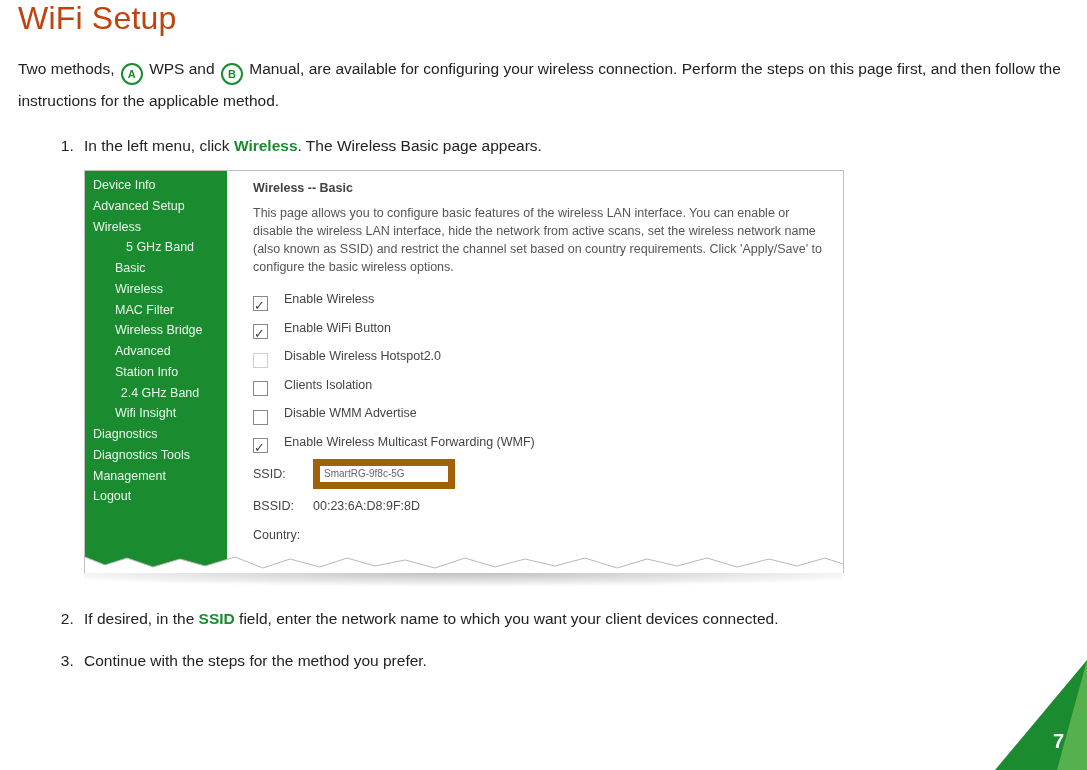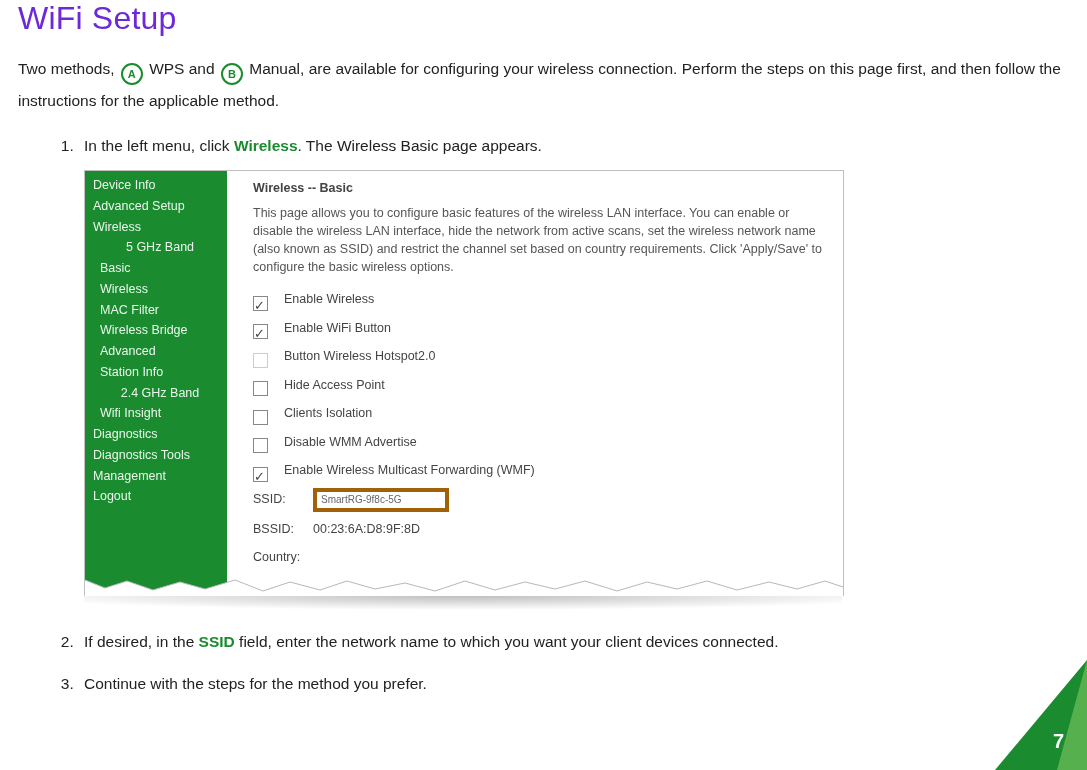--- a/index.html
+++ b/index.html
@@ -14,21 +14,21 @@
     overflow: hidden;
   }
   .page {
     padding: 0 20px 0 18px;
   }
   h1.page-title {
     font-size: 32px;
     font-weight: 400;
     margin: 0 0 16px 0;
     letter-spacing: 0.2px;
-    color: #6d28d9;
+    color: #c2410c;
   }
   .intro {
     font-size: 15.5px;
     line-height: 2.05;
   }
   .circle-badge {
     display: inline-block;
     width: 18px; height: 18px;
     border: 2px solid #1a8b2f;
     border-radius: 50%;
@@ -73,21 +73,21 @@
     color: #eaf7ec;
     font-size: 12.5px;
     padding: 4px 0 30px 0;
     line-height: 1.5;
   }
   .menu .m-item {
     padding: 1px 8px 1px 8px;
     white-space: nowrap;
   }
   .menu .m-sub1 { padding-left: 16px; text-align: center; }
-  .menu .m-sub2 { padding-left: 15px; }
+  .menu .m-sub2 { padding-left: 30px; }
 
   .content {
     flex: 1;
     padding: 6px 18px 26px 26px;
     color: #555;
     font-size: 12.5px;
   }
   .content .c-title {
     font-weight: 700;
     color: #444;
@@ -123,21 +123,21 @@
   .kv-row {
     display: flex;
     align-items: center;
     margin-top: 6px;
     color: #444;
   }
   .kv-row .k { width: 60px; }
   .ssid-input {
     font-size: 10px;
     color:#666;
-    border: 4px solid #a16207;
+    border: 7px solid #a16207;
     padding: 1px 4px;
     width: 120px;
     height: 14px;
     line-height: 14px;
     display: inline-block;
   }
 
   
   .torn {
     position: absolute;
@@ -208,25 +208,21 @@
                 <div class="opt-row">
                   <span class="chk checked"></span>
                   <span>Enable Wireless</span>
                 </div>
                 <div class="opt-row">
                   <span class="chk checked"></span>
                   <span>Enable WiFi Button</span>
                 </div>
                 <div class="opt-row">
                   <span class="chk dim"></span>
-                  <span>Button Wireless Hotspot2.0</span>
-                </div>
-                <div class="opt-row">
-                  <span class="chk"></span>
-                  <span>Hide Access Point</span>
+                  <span>Disable Wireless Hotspot2.0</span>
                 </div>
                 <div class="opt-row">
                   <span class="chk"></span>
                   <span>Clients Isolation</span>
                 </div>
                 <div class="opt-row">
                   <span class="chk"></span>
                   <span>Disable WMM Advertise</span>
                 </div>
                 <div class="opt-row">

